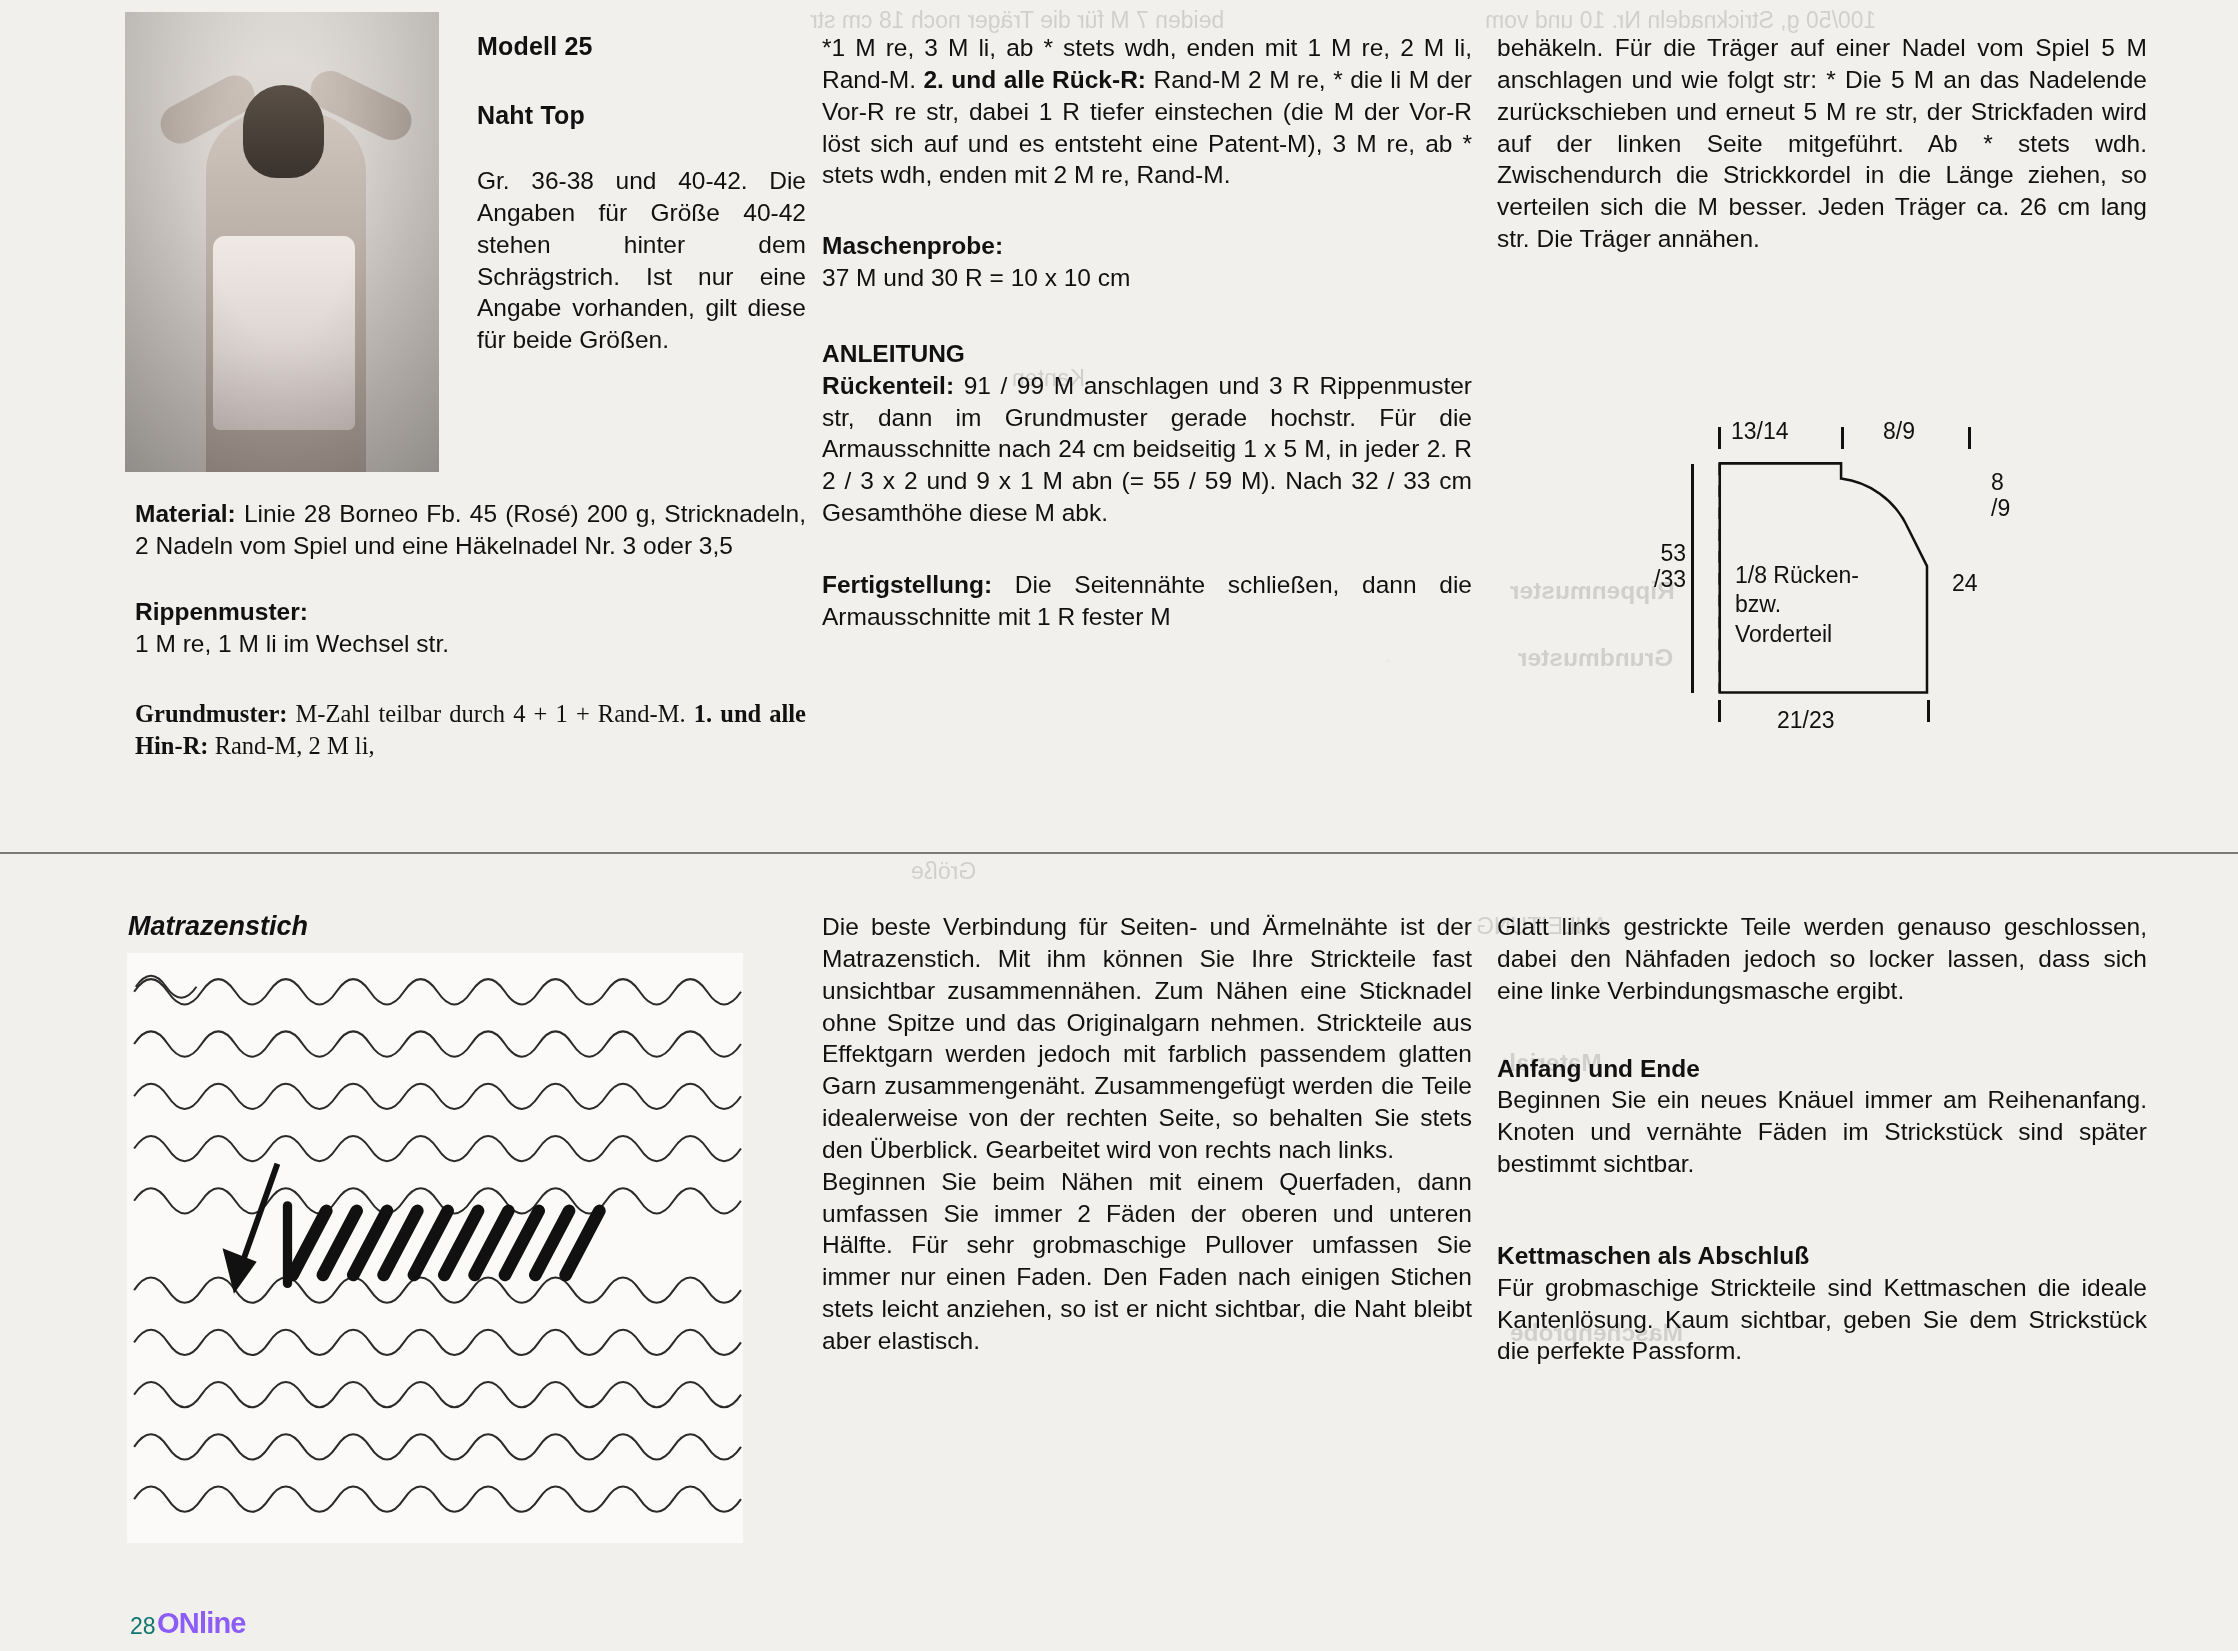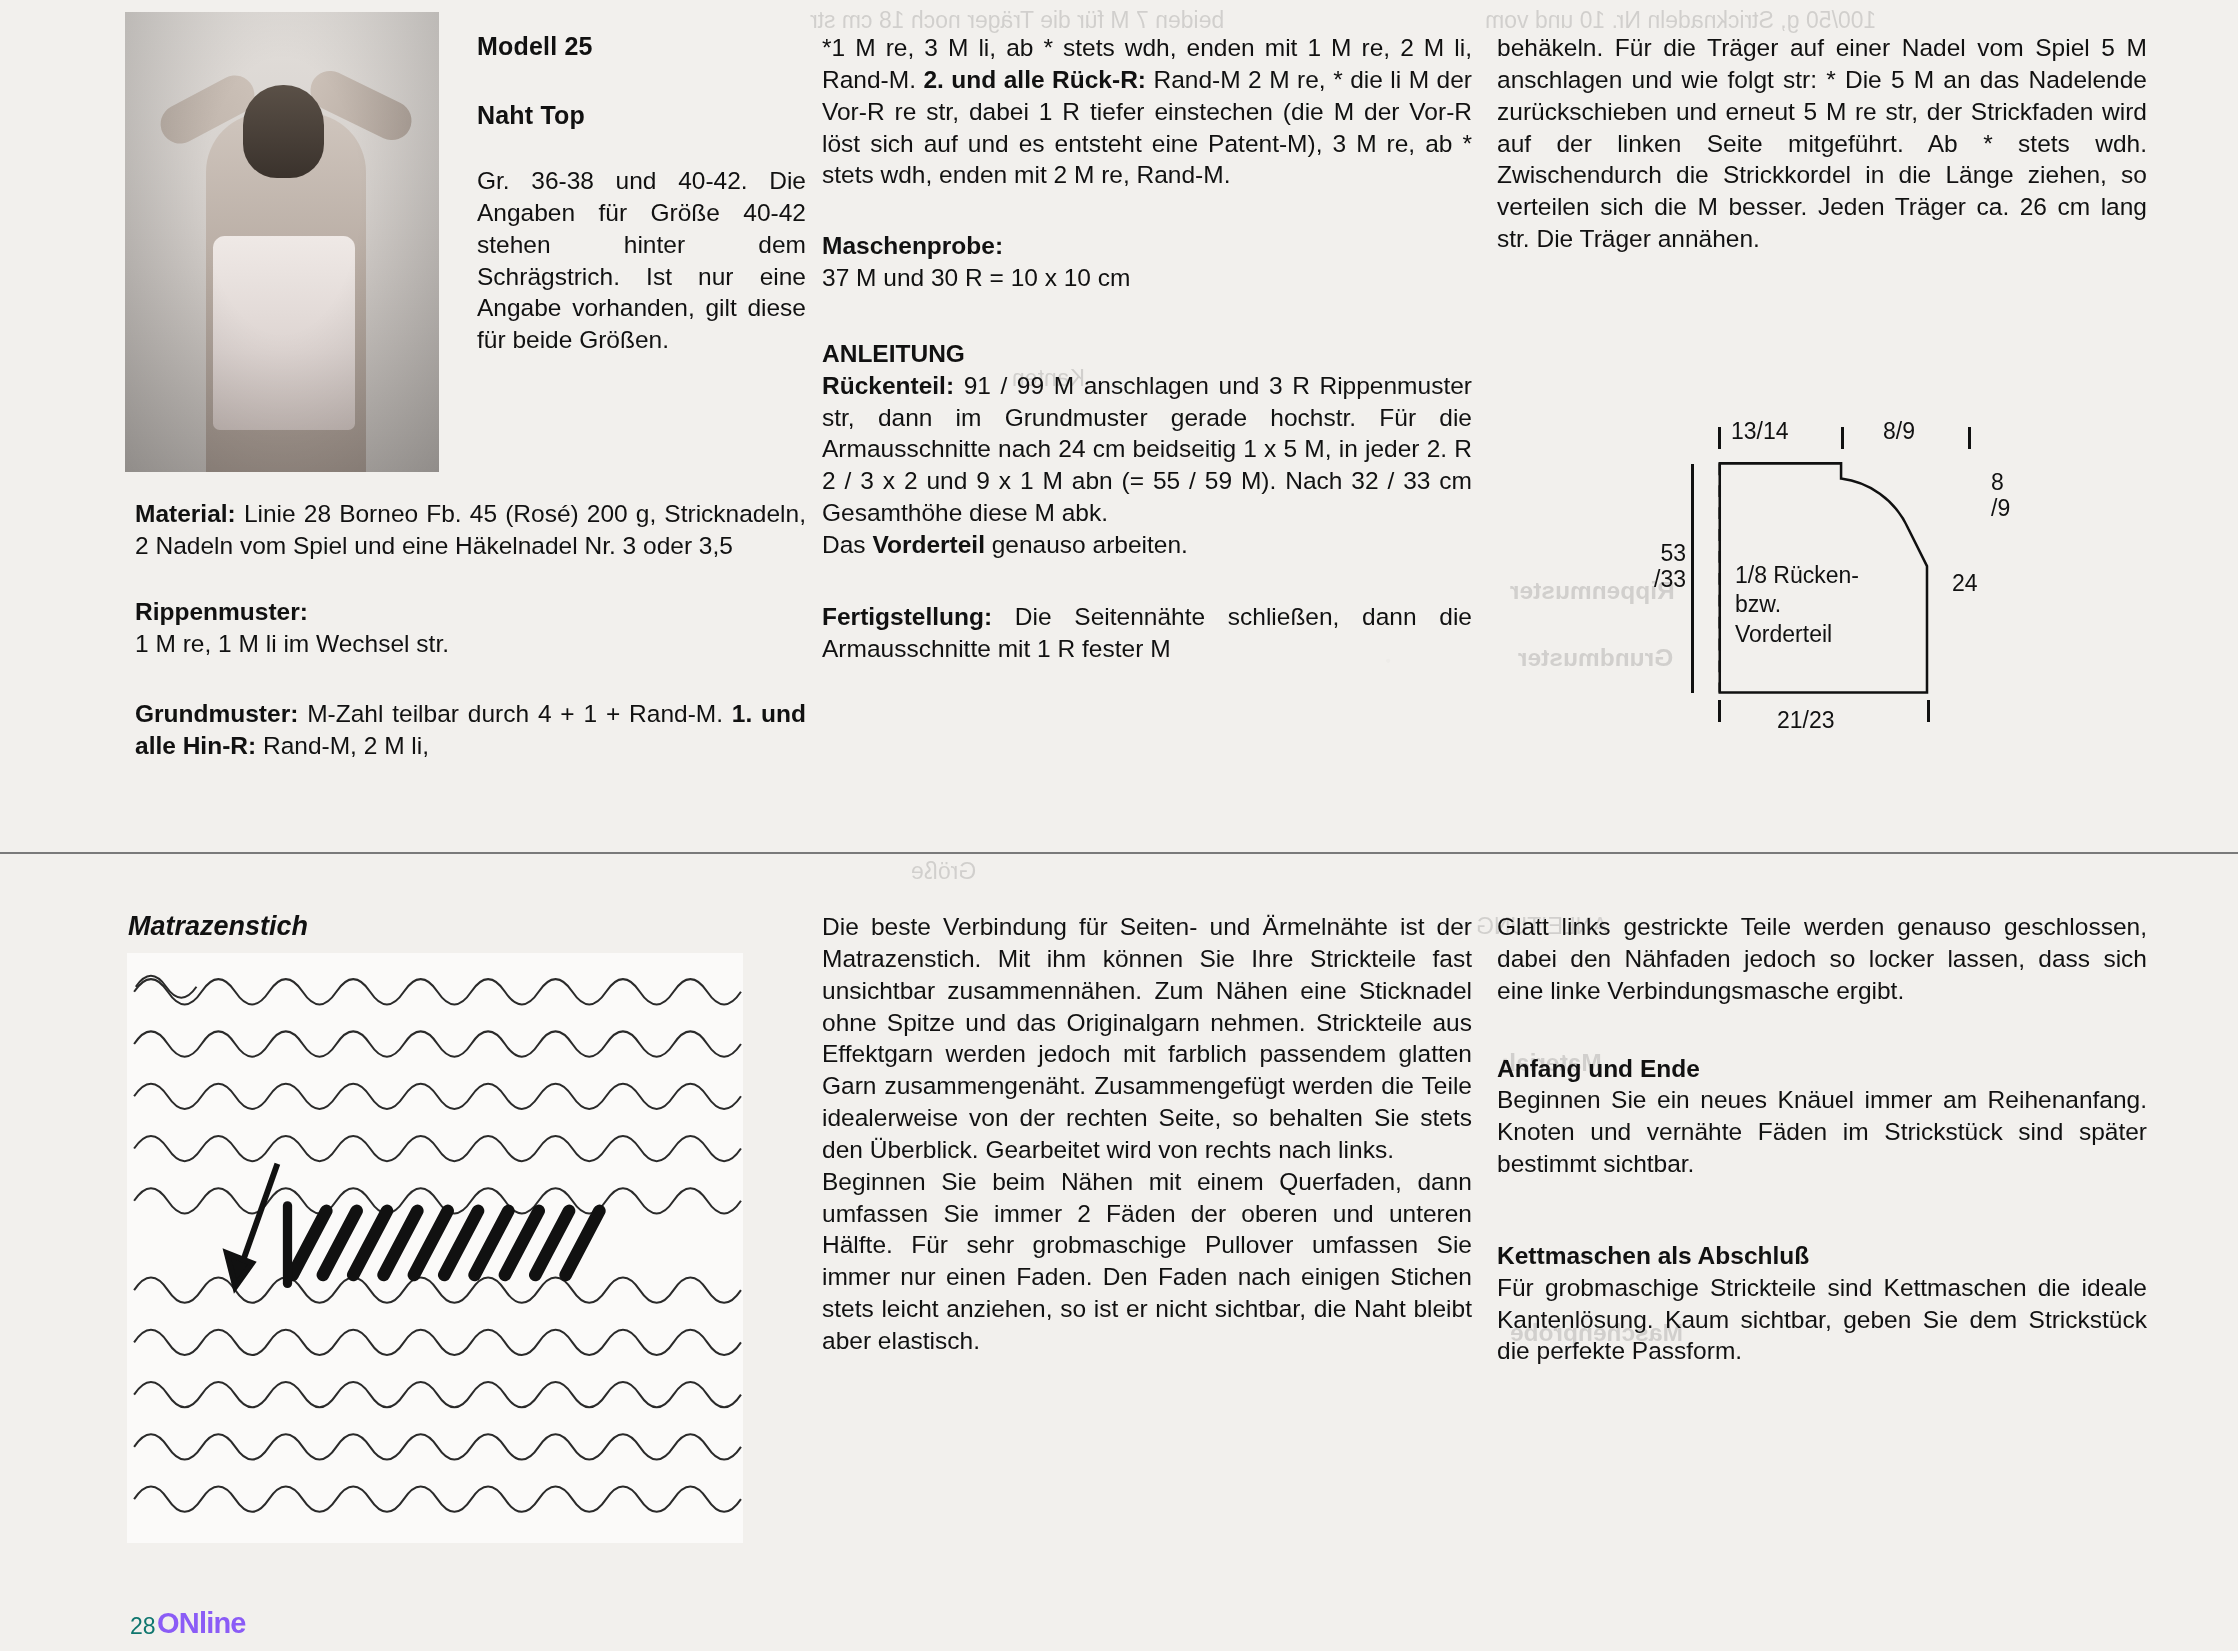--- a/index.html
+++ b/index.html
@@ -205,32 +205,31 @@
   <div class="h-title" style="margin-top:40px;">Naht Top</div>
   <p class="txt" style="margin-top:35px;">Gr. 36-38 und 40-42. Die Angaben für Größe 40-42 stehen hinter dem Schrägstrich. Ist nur eine Angabe vorhanden, gilt diese für beide Größen.</p>
 </div>
 
 <div class="col" style="left:135px; top:498px; width:671px;">
   <p class="txt"><span class="b">Material:</span><span> Linie 28 Borneo Fb. 45 (Rosé) 200 g, Stricknadeln, 2 Nadeln vom Spiel und eine Häkelnadel Nr. 3 oder 3,5</span></p>
 
   <p class="txt spaced" style="margin-top:34px;"><span class="b">Rippenmuster:</span></p>
   <p class="txt">1 M re, 1 M li im Wechsel str.</p>
 
-  <p class="txt spaced" style="margin-top:39px;"><span class="b">Grundmuster:</span><span> M-Zahl teilbar durch 4 + 1 + Rand-M. </span><span class="b">1. und alle Hin-R:</span><span> Rand-M, 2 M li,</span></p>
+  <p class="txt spaced" style="margin-top:39px;font-family:Liberation Serif, serif;"><span class="b">Grundmuster:</span><span> M-Zahl teilbar durch 4 + 1 + Rand-M. </span><span class="b">1. und alle Hin-R:</span><span> Rand-M, 2 M li,</span></p>
 </div>
 
 <div class="col" style="left:822px; top:32px; width:650px;">
   <p class="txt"><span>*1 M re, 3 M li, ab * stets wdh, enden mit 1 M re, 2 M li, Rand-M. </span><span class="b">2. und alle Rück-R:</span><span> Rand-M 2 M re, * die li M der Vor-R re str, dabei 1 R tiefer einstechen (die M der Vor-R löst sich auf und es entsteht eine Patent-M), 3 M re, ab * stets wdh, enden mit 2 M re, Rand-M.</span></p>
 
   <p class="txt" style="margin-top:39px;"><span class="b">Maschenprobe:</span></p>
   <p class="txt">37 M und 30 R = 10 x 10 cm</p>
 
   <p class="txt" style="margin-top:44px;"><span class="b">ANLEITUNG</span></p>
   <p class="txt"><span class="b">Rückenteil:</span><span> 91 / 99 M anschlagen und 3 R Rippenmuster str, dann im Grundmuster gerade hochstr. Für die Armausschnitte nach 24 cm  beidseitig 1 x 5 M, in jeder 2. R 2 / 3 x 2 und 9 x 1 M abn (= 55 / 59 M). Nach 32 / 33 cm Gesamthöhe diese M abk.</span></p>
-  <p class="txt"><span>Das </span><span class="b">Vorderteil</span><span> genauso arbeiten.</span></p>
 
   <p class="txt" style="margin-top:40px;"><span class="b">Fertigstellung:</span><span> Die Seitennähte schließen, dann die Armausschnitte mit 1 R fester M</span></p>
 </div>
 
 <div class="col" style="left:1497px; top:32px; width:650px;">
   <p class="txt">behäkeln. Für die Träger auf einer Nadel vom Spiel 5 M anschlagen und wie folgt str: * Die 5 M an das Nadelende zurückschieben und erneut 5 M re str, der Strickfaden wird auf der linken Seite mitgeführt. Ab * stets wdh. Zwischendurch die Strickkordel in die Länge ziehen, so verteilen sich die M besser. Jeden Träger ca. 26 cm lang str. Die Träger annähen.</p>
 </div>
 
 <div class="schematic">
 

